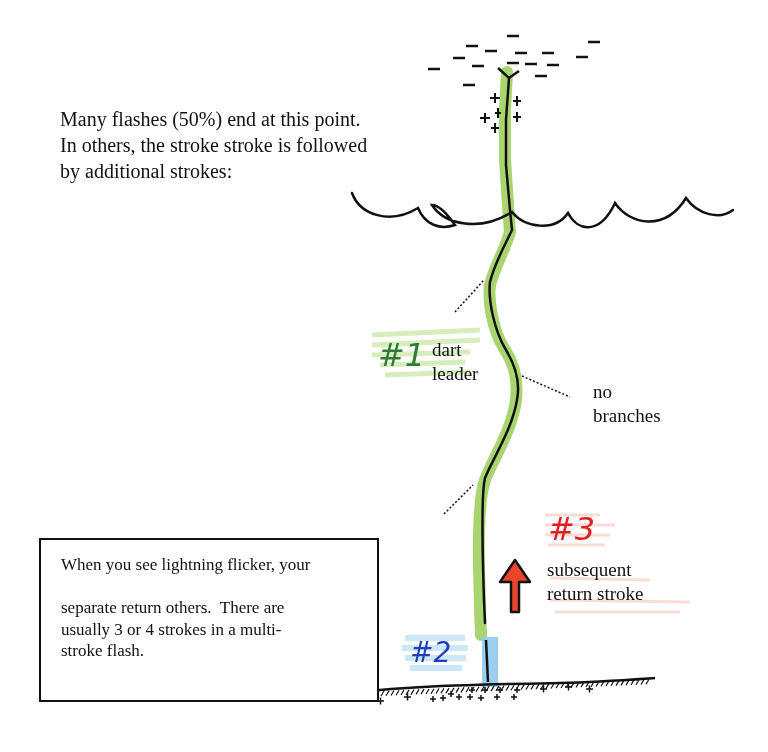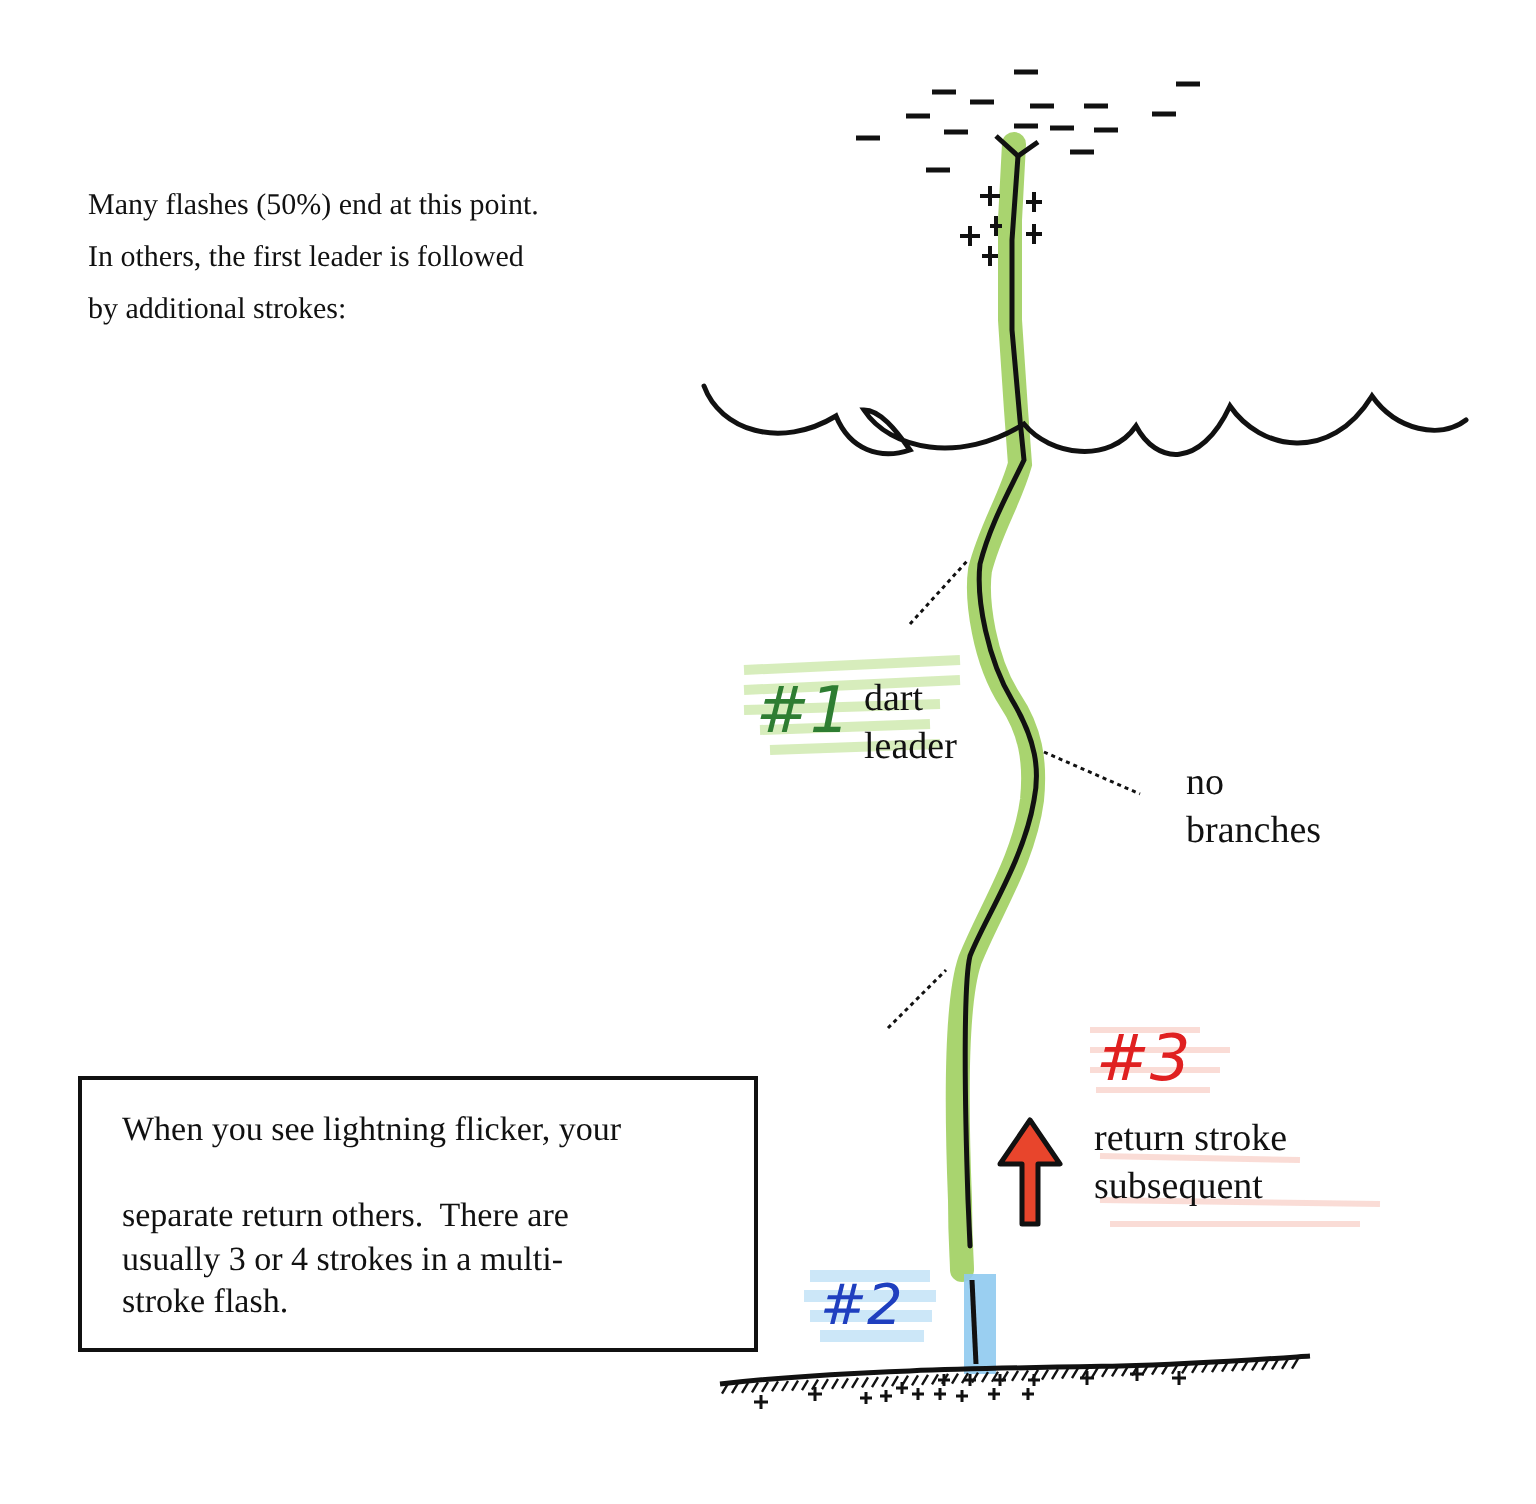--- a/index.html
+++ b/index.html
@@ -1,32 +1,32 @@
 <!DOCTYPE html>
 <html><head>
   <meta charset="utf-8">
   <style>
     html, body { margin: 0; padding: 0; background: #ffffff; }
     body { width: 768px; height: 752px; position: relative; overflow: hidden;
            font-family: "Liberation Serif", "DejaVu Serif", serif; color: #111; }
-    .intro { position: absolute; left: 44px; top: 90px; font-size: 15px; line-height: 26px; margin: 0; width: 400px; }
+    .intro { position: absolute; left: 44px; top: 90px; font-size: 20px; line-height: 26px; margin: 16px; width: 400px; }
     .intro div { white-space: nowrap; }
     .label { position: absolute; font-size: 19px; line-height: 24px; white-space: nowrap; }
     .hand { position: absolute; font-family: "DejaVu Sans", sans-serif; font-style: italic; }
-    .infobox { position: absolute; left: 39px; top: 538px; width: 340px; height: 138px;
+    .infobox { position: absolute; left: 39px; top: 538px; width: 340px; height: 164px;
                border: 2px solid #111; box-sizing: border-box; background: #fff; }
     .infobox p { margin: 0; position: absolute; left: 20px; top: 14px; font-size: 17px; line-height: 21.5px; }
     svg.art { position: absolute; left: 0; top: 0; }
   </style>
 </head>
 <body>
 
 <div class="intro">
   <div>Many flashes (50%) end at this point.</div>
-  <div>In others, the first leader is followed</div>
+  <div>In others, the stroke stroke is followed</div>
   <div>by additional strokes:</div>
 </div>
 
 <svg class="art" width="768" height="752" viewBox="0 0 768 752">
 
   <path d="M507,72 L505,110 L505,160 L508,205 L510,232 C505,250 495,265 490,285 C488,300 492,330 505,350 C515,365 518,380 516,400 C512,430 495,455 485,480 C478,500 478,550 480,600 C480,620 481,630 481,635" fill="none" stroke="#8cc63f" stroke-width="12" stroke-opacity="0.75" stroke-linecap="round"></path>
 
   <g opacity="0.45">
     <path d="M372,335 L480,330 M372,345 L480,340 M372,355 L470,352 M380,365 L465,362 M385,375 L470,372" stroke="#a6d66b" stroke-width="5" fill="none"></path>
   </g>
@@ -172,22 +172,22 @@
 <div class="label" style="left:432px; top:338px;">
   <div>dart</div>
   <div>leader</div>
 </div>
 <div class="label" style="left:578px; top:380px;margin-left:15px;">
   <div>no</div>
   <div>branches</div>
 </div>
 <div class="hand" style="left:548px; top:510px; font-size:32px; color:#e02020;">#3</div>
 <div class="label" style="left:547px; top:558px;">
+  <div>subsequent</div>
   <div>return stroke</div>
-  <div>subsequent</div>
 </div>
 <div class="hand" style="left:410px; top:636px; font-size:28px; color:#1f3fbf;">#2</div>
 
 <div class="infobox">
   <p>
     <span>When you see lightning flicker, your</span><br>
     <br>
     <span style="white-space:pre;">separate return others.  There are</span><br>
     <span>usually 3 or 4 strokes in a multi-</span><br>
     <span>stroke flash.</span>

